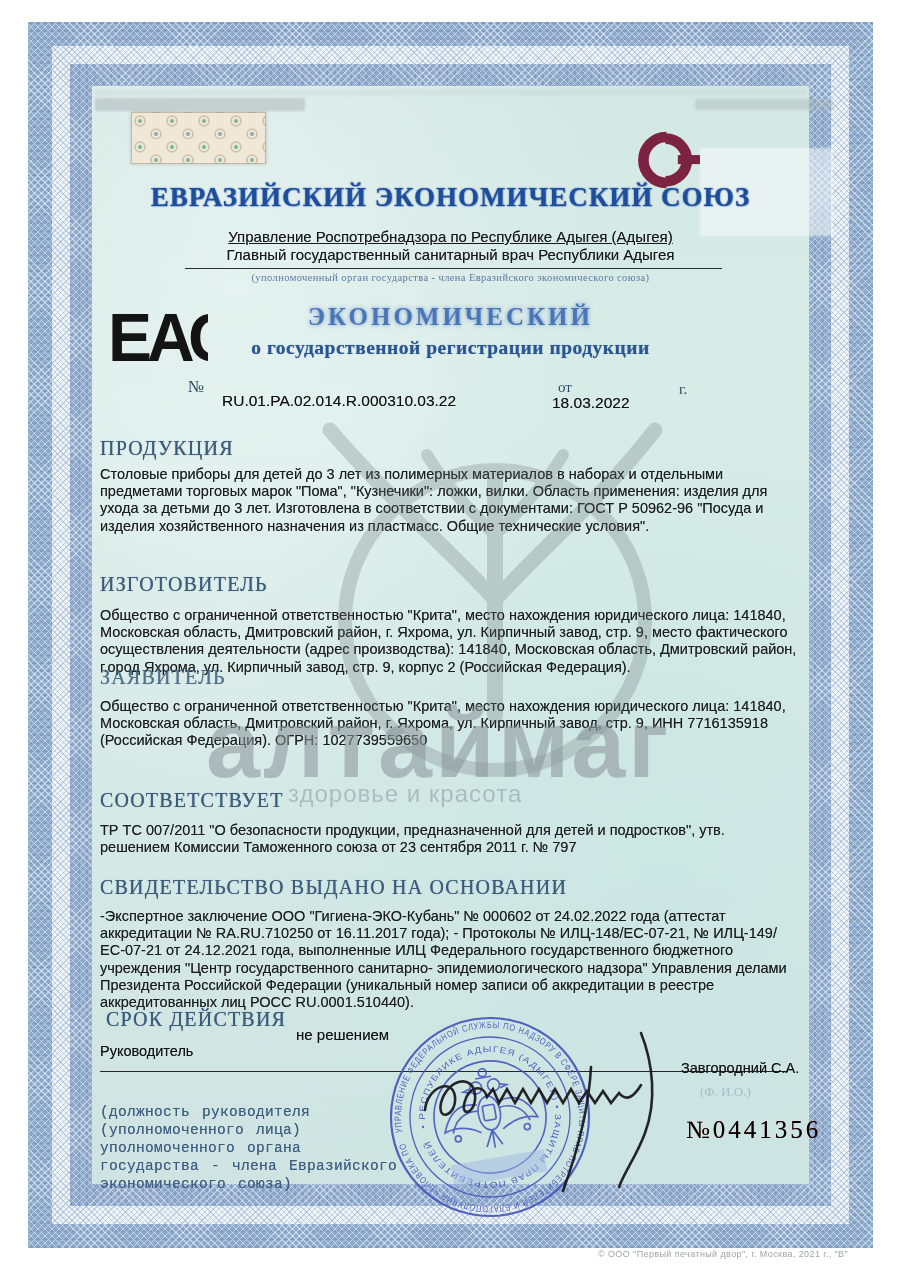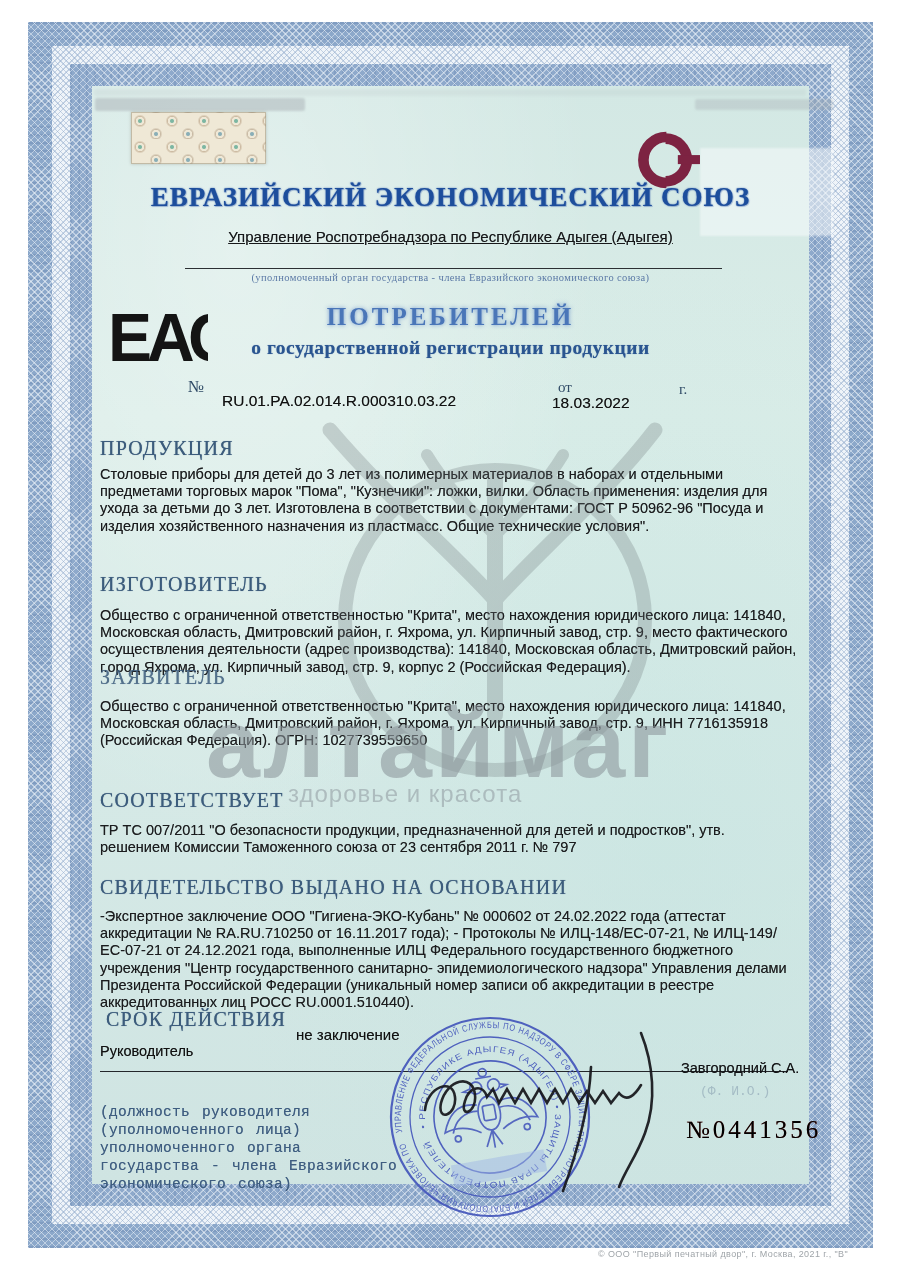--- a/index.html
+++ b/index.html
@@ -89,21 +89,21 @@
   .body-text{
     position:absolute;left:100px;width:697px;
     font-size:14.5px;line-height:17.2px;color:#1b1c1e;text-shadow:0 0 .45px rgba(10,10,10,.55);
   }
   .sig-line{position:absolute;left:100px;top:1071px;width:688px;border-top:1.7px solid #23262a;}
   .role-caption{
     position:absolute;left:100px;top:1103px;width:312px;
     font-family:Liberation Mono, monospace;font-size:14.5px;line-height:18px;color:#3e5d80;
     letter-spacing:.3px;word-spacing:3px;text-shadow:0 0 .5px rgba(62,93,128,.7);
   }
-  .fio-ghost{position:absolute;left:700px;top:1084px;font-family:Liberation Mono, monospace;font-size:13px;color:rgba(80,104,136,.32);text-align:center;}
+  .fio-ghost{position:absolute;left:700px;top:1084px;font-family:Liberation Serif, serif;font-size:13px;color:rgba(80,104,136,.32);text-align:center;}
   .signer{position:absolute;left:681px;top:1060px;font-size:14.5px;color:#121315;text-shadow:0 0 .4px rgba(0,0,0,.5);}
   .serial{
     position:absolute;left:686px;top:1116px;
     font-family:"Liberation Serif",serif;font-size:25px;letter-spacing:3px;color:#000000;
     text-shadow:0 0 .6px rgba(176,52,47,.8);
   }
   .wm-brand{
     position:absolute;left:206px;top:688px;width:600px;
     font-size:97px;font-weight:bold;letter-spacing:3px;color:#8d979c;opacity:.58;
   }
@@ -144,28 +144,29 @@
   <svg class="abs" style="left:627px;top:120px;" width="82" height="80" viewBox="0 0 100 96">
     <g fill="none" stroke="#7d2342" stroke-width="13">
       <path d="M 48,20 A 26,26 0 1 0 48,76"></path>
       <path d="M 47,22 A 26,26 0 1 1 47,74"></path>
     </g>
     <rect x="62" y="42" width="27" height="11" fill="#7d2342"></rect>
   </svg>
 
   <div class="union-title">ЕВРАЗИЙСКИЙ ЭКОНОМИЧЕСКИЙ СОЮЗ</div>
   <div class="auth" style="top:228px;text-decoration:underline;">Управление Роспотребнадзора по Республике Адыгея (Адыгея)</div>
+  <div class="auth" style="top:246px;">Главный государственный санитарный врач Республики Адыгея</div>
   <div class="auth-rule"></div>
   <div class="auth-caption">(уполномоченный орган государства - члена Евразийского экономического союза)</div>
 
   <svg class="eac" viewBox="0 0 96 72">
     <text x="-4" y="62" font-family="Liberation Sans, sans-serif" font-weight="bold" font-size="66" fill="#141414" letter-spacing="-5" transform="scale(1,1.05)">ЕАС</text>
   </svg>
 
-  <div class="cert-title">ПОТРЕБИТЕЛЕЙ</div>
+  <div class="cert-title">ЭКОНОМИЧЕСКИЙ</div>
   <div class="cert-subtitle">о государственной регистрации продукции</div>
 
   <div class="abs form-label" style="left:188px;top:377px;font-size:17px;">№</div>
   <div class="abs typed" style="left:222px;top:392px;font-size:15.5px;">RU.01.PA.02.014.R.000310.03.22</div>
   <div class="abs form-label" style="left:558px;top:379px;font-size:15px;">от</div>
   <div class="abs typed" style="left:552px;top:394px;font-size:15.5px;">18.03.2022</div>
   <div class="abs form-label" style="left:679px;top:381px;font-size:15px;">г.</div>
 
   <div class="section-h" style="top:437px;">ПРОДУКЦИЯ</div>
   <div class="body-text" style="top:466px;">Столовые приборы для детей до 3 лет из полимерных материалов в наборах и отдельными предметами торговых марок "Пома", "Кузнечики": ложки, вилки. Область применения: изделия для ухода за детьми до 3 лет. Изготовлена в соответствии с документами: ГОСТ Р 50962-96 "Посуда и изделия хозяйственного назначения из пластмасс. Общие технические условия".</div>
@@ -176,21 +177,21 @@
   <div class="section-h" style="top:666px;opacity:.85;">ЗАЯВИТЕЛЬ</div>
   <div class="body-text" style="top:698px;">Общество с ограниченной ответственностью "Крита", место нахождения юридического лица: 141840, Московская область, Дмитровский район, г. Яхрома, ул. Кирпичный завод, стр. 9, ИНН 7716135918 (Российская Федерация). ОГРН: 1027739559650</div>
 
   <div class="section-h" style="top:789px;">СООТВЕТСТВУЕТ</div>
   <div class="body-text" style="top:822px;">ТР ТС 007/2011 "О безопасности продукции, предназначенной для детей и подростков", утв. решением Комиссии Таможенного союза от 23 сентября 2011 г. № 797</div>
 
   <div class="section-h" style="top:876px;">СВИДЕТЕЛЬСТВО ВЫДАНО НА ОСНОВАНИИ</div>
   <div class="body-text" style="top:908px;">-Экспертное заключение ООО "Гигиена-ЭКО-Кубань" № 000602 от 24.02.2022 года (аттестат аккредитации № RA.RU.710250 от 16.11.2017 года); - Протоколы № ИЛЦ-148/ЕС-07-21, № ИЛЦ-149/ЕС-07-21 от 24.12.2021 года, выполненные ИЛЦ Федерального государственного бюджетного учреждения "Центр государственного санитарно- эпидемиологического надзора" Управления делами Президента Российской Федерации (уникальный номер записи об аккредитации в реестре аккредитованных лиц РОСС RU.0001.510440).</div>
 
   <div class="section-h" style="top:1008px;left:106px;">СРОК ДЕЙСТВИЯ</div>
-  <div class="abs typed" style="left:296px;top:1026px;font-size:15px;">не заключение</div>
+  <div class="abs typed" style="left:296px;top:1026px;font-size:15px;">не решением</div>
 
   <div class="abs typed" style="left:100px;top:1043px;font-size:14.5px;">Руководитель</div>
   <div class="sig-line"></div>
   <div class="role-caption">(должность руководителя (уполномоченного лица) уполномоченного органа государства - члена Евразийского экономического союза)</div>
   <div class="fio-ghost">(Ф. И.О.)</div>
   <div class="signer">Завгородний С.А.</div>
   <div class="serial">№0441356</div>
 
   <svg class="wm-leaf" width="400" height="410" viewBox="0 0 400 410">
     <g fill="none" stroke="#6e787b" stroke-linecap="round">

